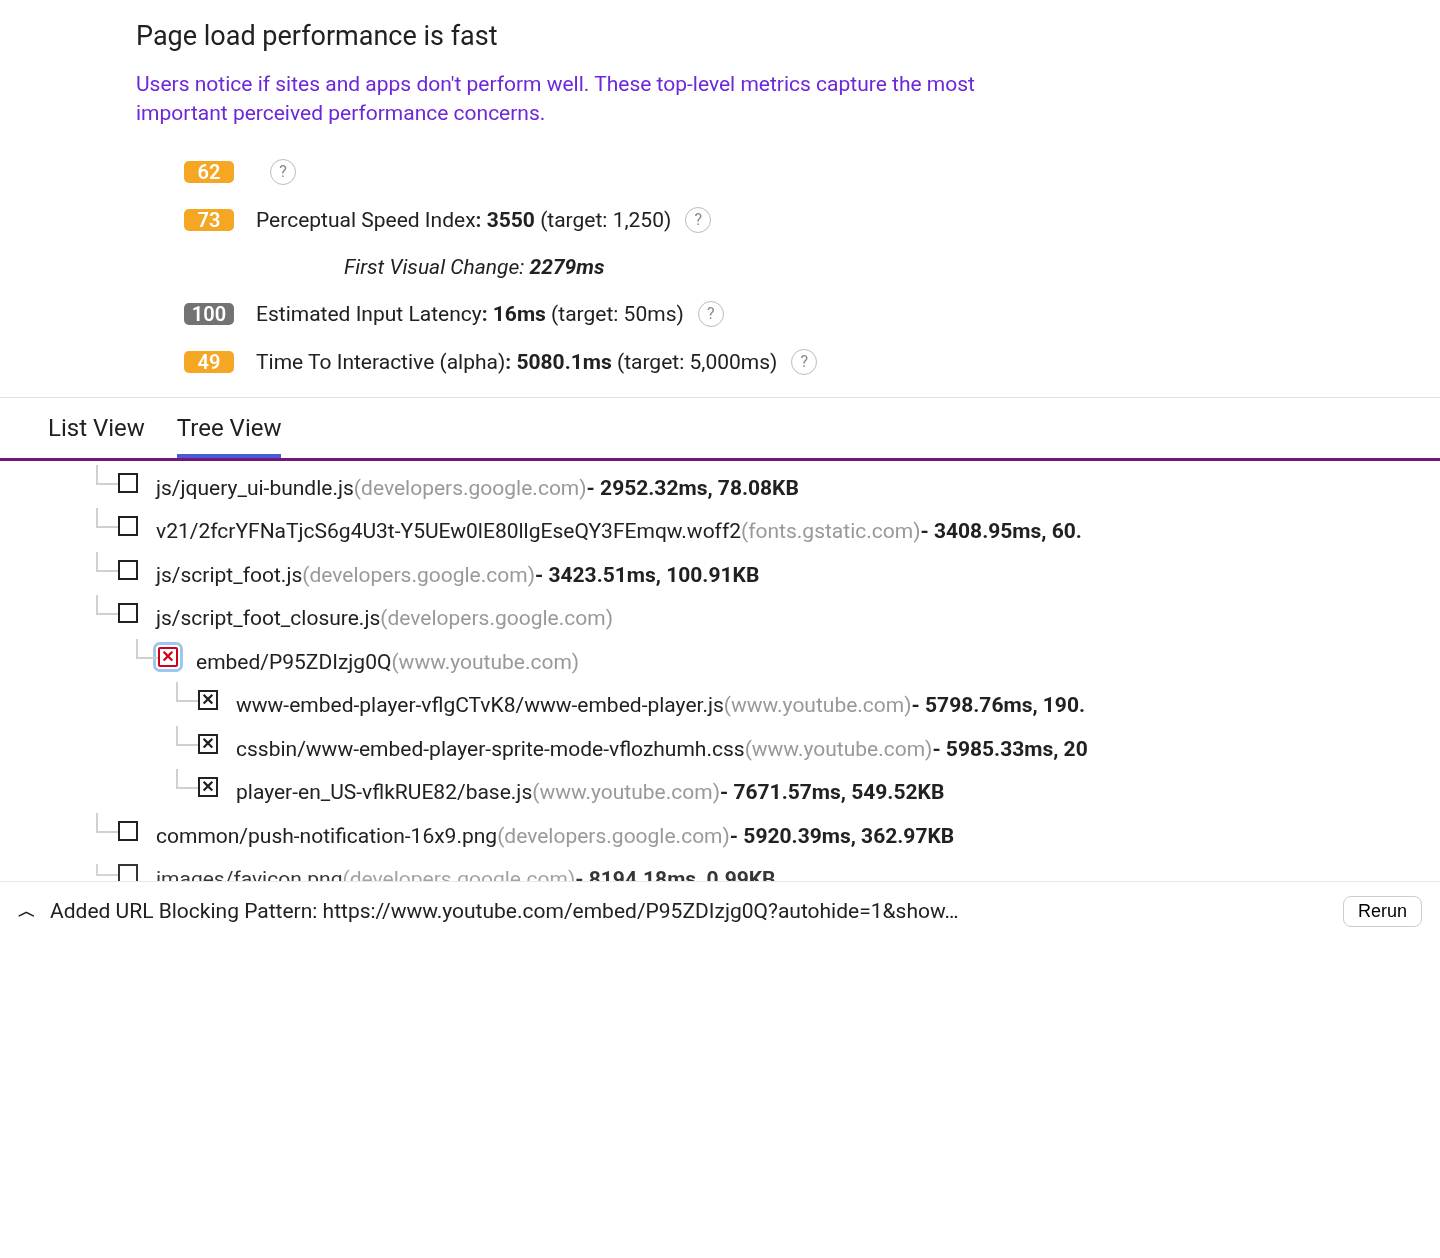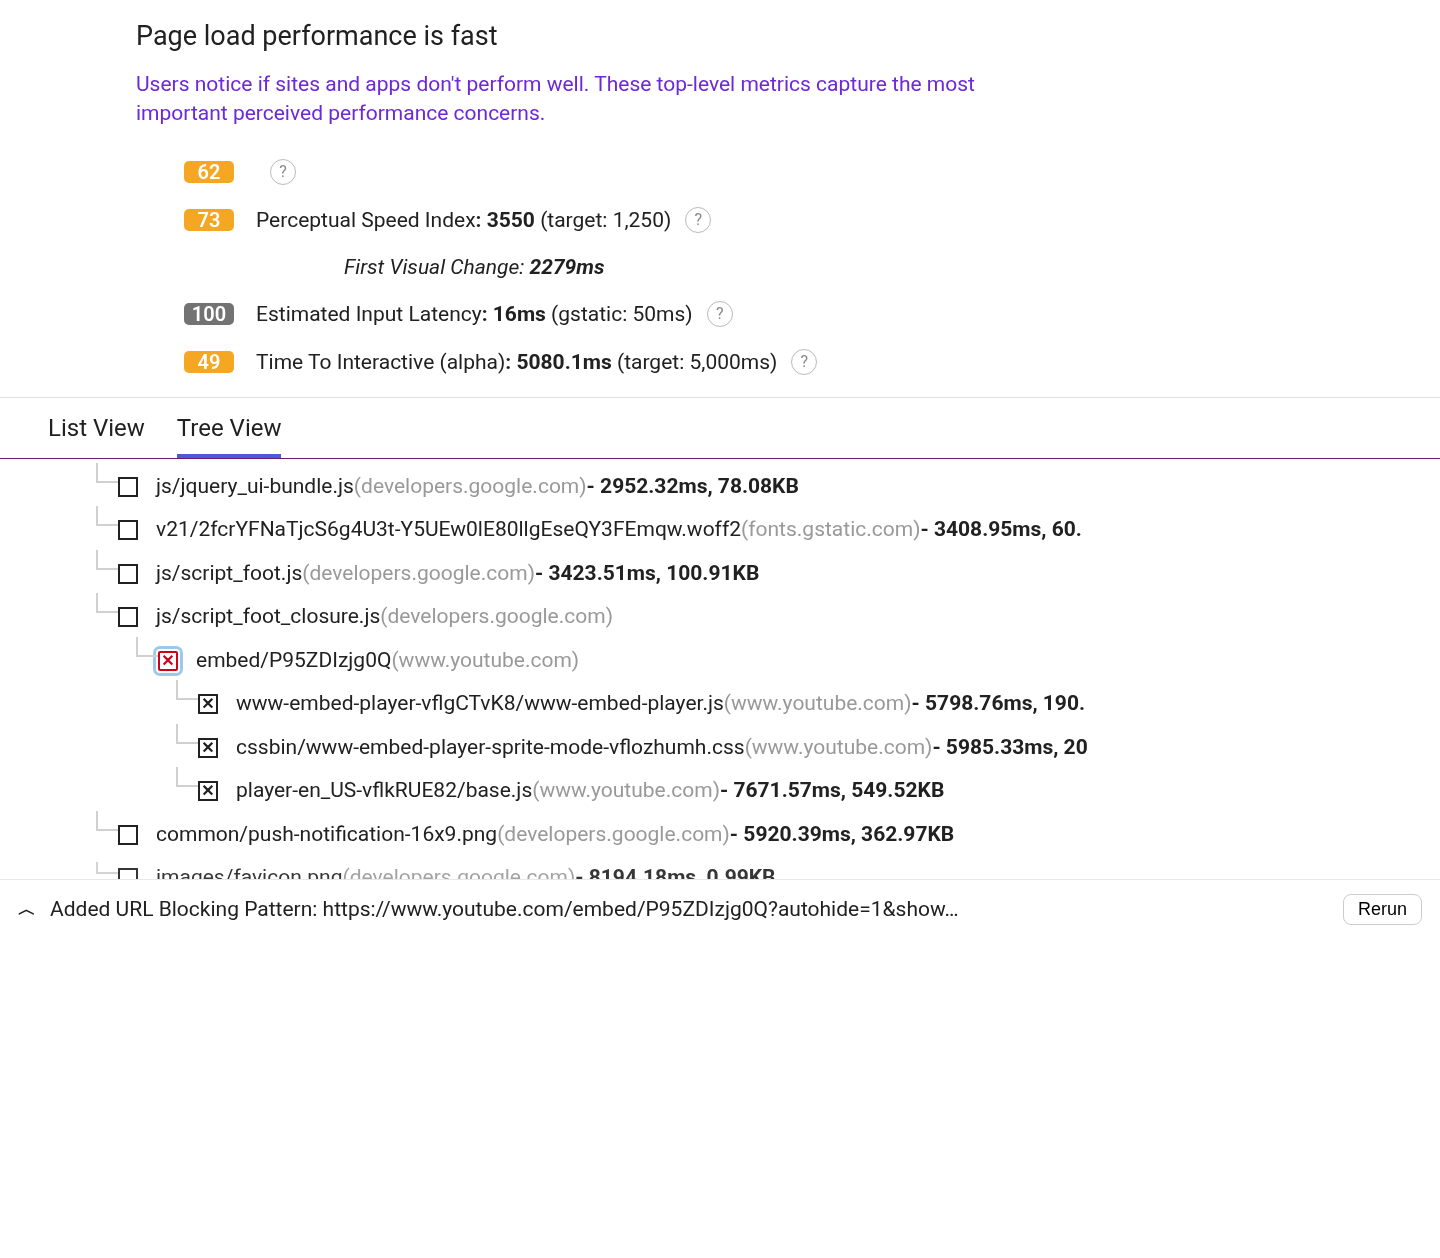--- a/index.html
+++ b/index.html
@@ -81,21 +81,21 @@
       margin-left: 160px;
       margin-bottom: 22px;
     }
     .sub-metric-row {
       font-size: 21px;
       margin-bottom: 22px;
       font-style: italic;
     }
     .tabs-wrapper {
       border-top: 1px solid #e0e0e0;
-      border-bottom: 1px solid #701a75;
+      border-bottom: 3px solid #701a75;
       margin-top: 12px;
     }
     .tabs {
       display: flex;
       padding-left: 48px;
       gap: 32px;
     }
     .tab {
       padding: 16px 0;
       font-size: 24px;
@@ -114,21 +114,21 @@
     }
     .tree {
       padding: 12px 0 0 48px;
       font-size: 21px;
       line-height: 1.5;
       overflow: hidden;
       height: 420px;
     }
     .tree-row {
       display: flex;
-      align-items: center;
+      align-items: flex-start;
       white-space: nowrap;
       margin-bottom: 12px;
       position: relative;
     }
     .tree-connector {
       border-left: 2px solid #d0d0d0;
       border-bottom: 2px solid #d0d0d0;
       height: 20px;
       display: inline-block;
       position: relative;
@@ -237,21 +237,21 @@
       <div class="metric-row">
         <span class="score-badge score-orange">73</span>
         <span class="metric-label">Perceptual Speed Index<span class="metric-value">: 3550 </span><span class="metric-target">(target: 1,250)</span></span>
         <span class="help-icon">?</span>
       </div>
       <div class="sub-metrics">
         <div class="sub-metric-row">First Visual Change: <span class="metric-value">2279ms</span></div>
       </div>
       <div class="metric-row">
         <span class="score-badge score-green">100</span>
-        <span class="metric-label">Estimated Input Latency<span class="metric-value">: 16ms </span><span class="metric-target">(gstatic: 50ms)</span></span>
+        <span class="metric-label">Estimated Input Latency<span class="metric-value">: 16ms </span><span class="metric-target">(target: 50ms)</span></span>
         <span class="help-icon">?</span>
       </div>
       <div class="metric-row">
         <span class="score-badge score-orange">49</span>
         <span class="metric-label">Time To Interactive (alpha)<span class="metric-value">: 5080.1ms </span><span class="metric-target">(target: 5,000ms)</span></span>
         <span class="help-icon">?</span>
       </div>
     </div>
 </div>
 

